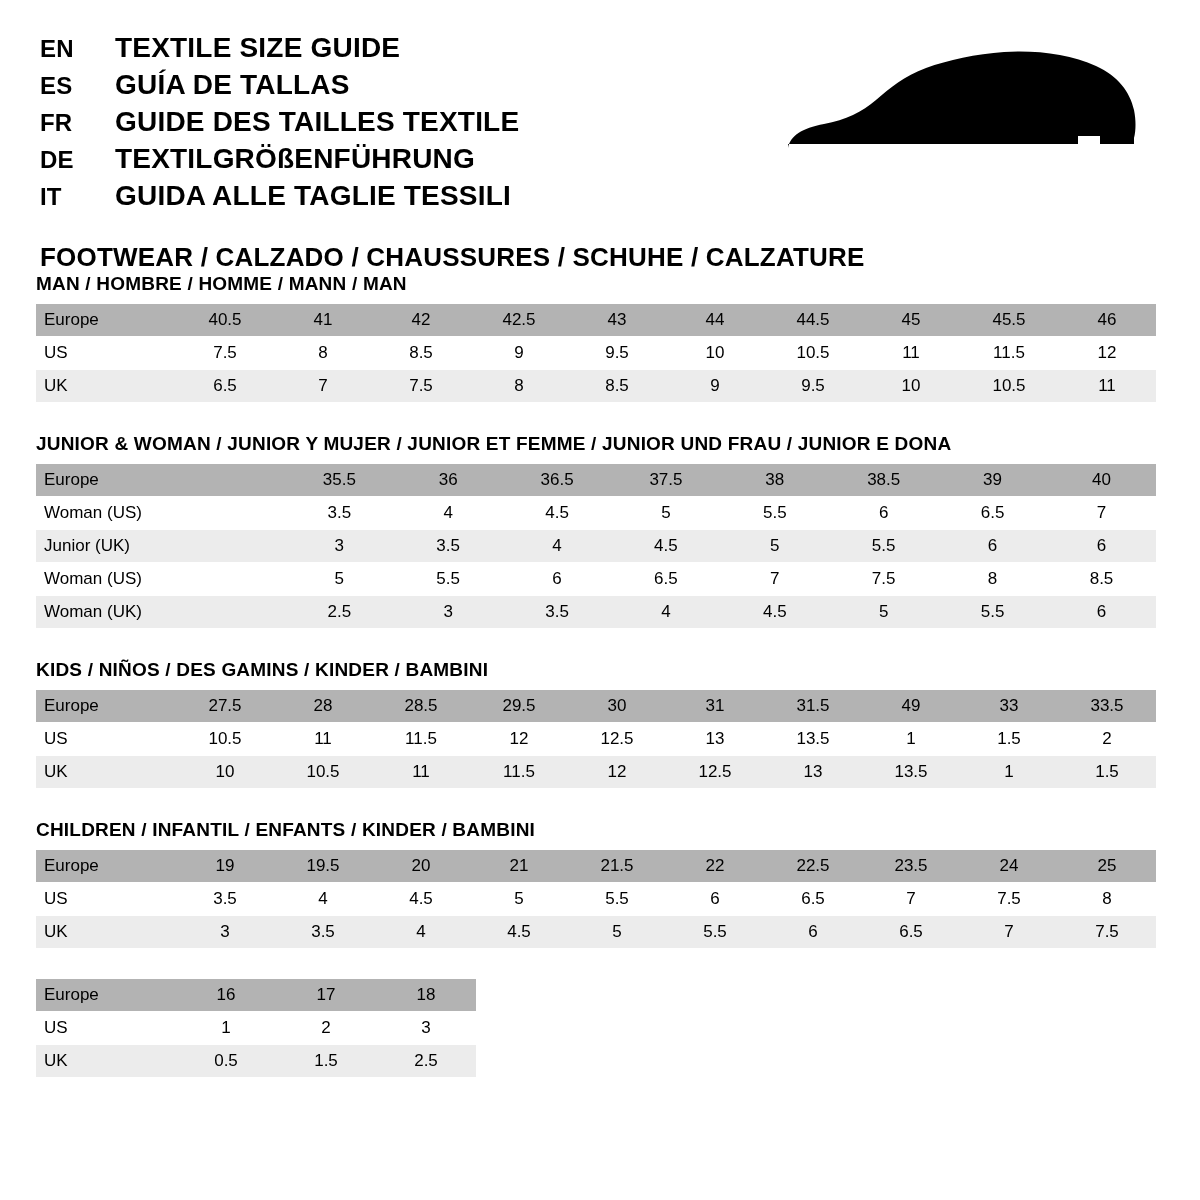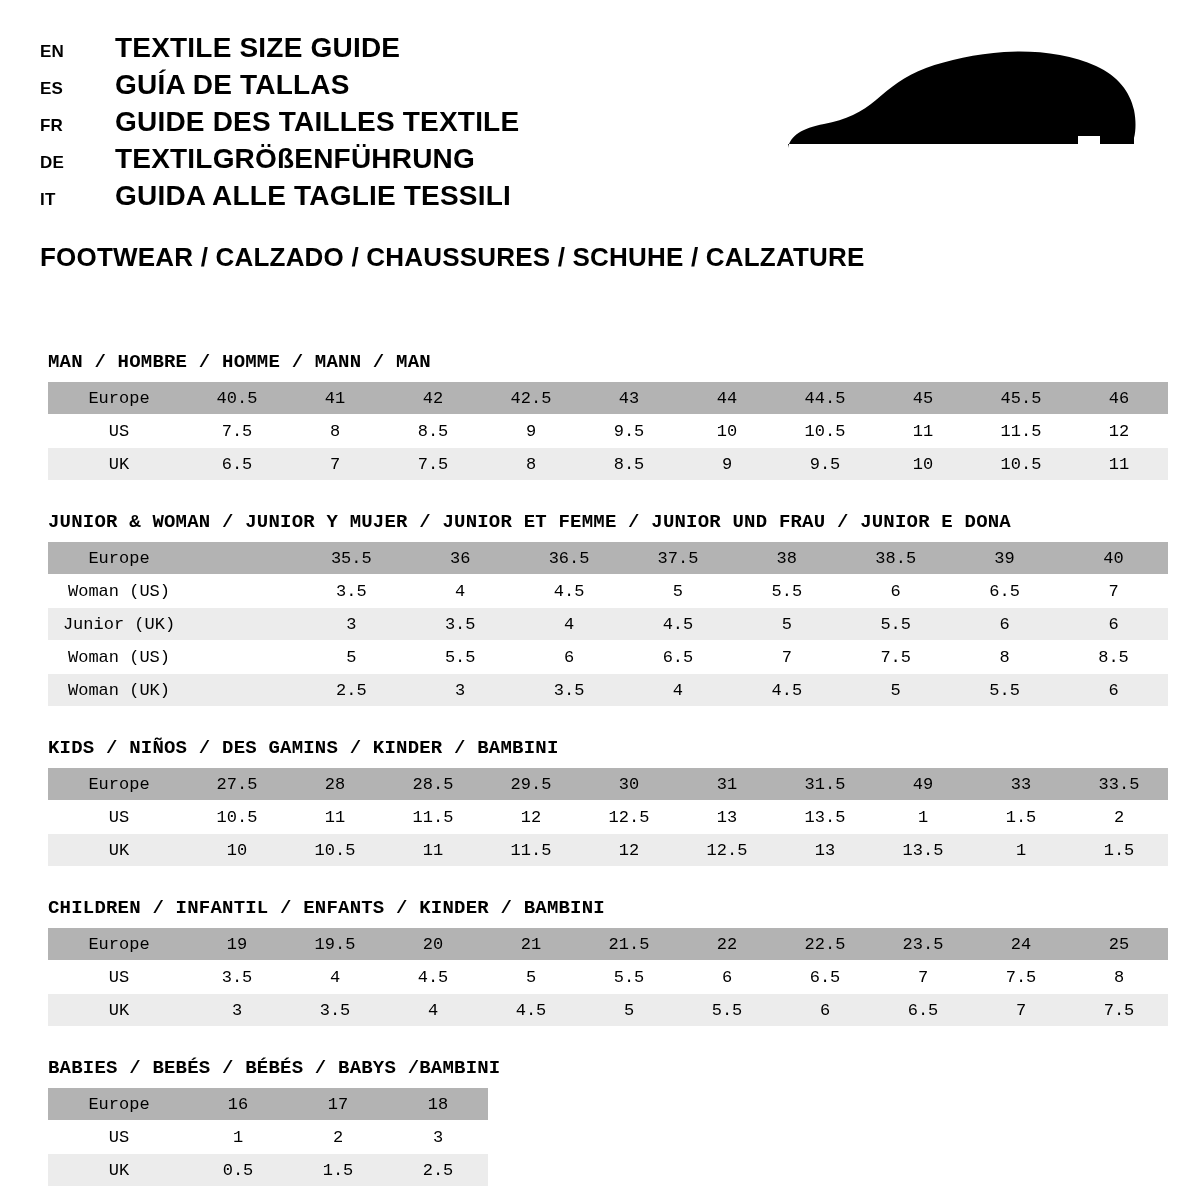--- a/index.html
+++ b/index.html
@@ -33,21 +33,21 @@
     margin: 0;
     padding: 0;
   }
   .lang-row {
     display: flex;
     align-items: baseline;
     margin-bottom: 5px;
   }
   .lang-code {
     width: 75px;
-    font-size: 17px;
+    font-size: 24px;
     font-weight: bold;
     letter-spacing: 0.2px;
   }
   .lang-title {
     font-size: 28px;
     font-weight: bold;
     letter-spacing: 0.2px;
   }
   .section-title-main {
     margin-top: 30px;
@@ -63,23 +63,21 @@
     right: 60px;
     width: 360px;
     height: 140px;
   }
   .shoe-wrap svg {
     display: block;
   }
 
   
   .tables {
-    padding: 0 48px;
-    margin-top: 78px;
-    font-family: Liberation Mono, monospace;
+    padding: 0 36px;
   }
   .table-block {
     margin-bottom: 30px;
   }
   .table-caption {
     font-size: 19px;
     font-weight: bold;
     margin-bottom: 9px;
     letter-spacing: 0.2px;
   }
@@ -89,21 +87,21 @@
   }
   table.size-table td {
     font-size: 17px;
     height: 32px;
     padding: 0 6px;
     text-align: center;
     vertical-align: middle;
     border-bottom: 1px solid #ffffff;
   }
   table.size-table td.rowlabel {
-    text-align: center;
+    text-align: left;
     padding-left: 8px;
     width: 126px;
   }
   tr.head td {
     background: #b3b3b3;
     font-weight: normal;
   }
   tr.odd td {
     background: #ffffff;
   }
@@ -360,21 +358,20 @@
             <td>6</td>
             <td>6.5</td>
             <td>7</td>
             <td>7.5</td>
           </tr>
         </tbody>
       </table>
     </div>
 
     <div class="table-block">
-      <div class="table-caption">BABIES / BEBÉS / BÉBÉS / BABYS /BAMBINI</div>
       <table class="size-table w3s">
         <tbody>
           <tr class="head">
             <td class="rowlabel">Europe</td>
             <td>16</td>
             <td>17</td>
             <td>18</td>
           </tr>
           <tr class="odd">
             <td class="rowlabel">US</td>

